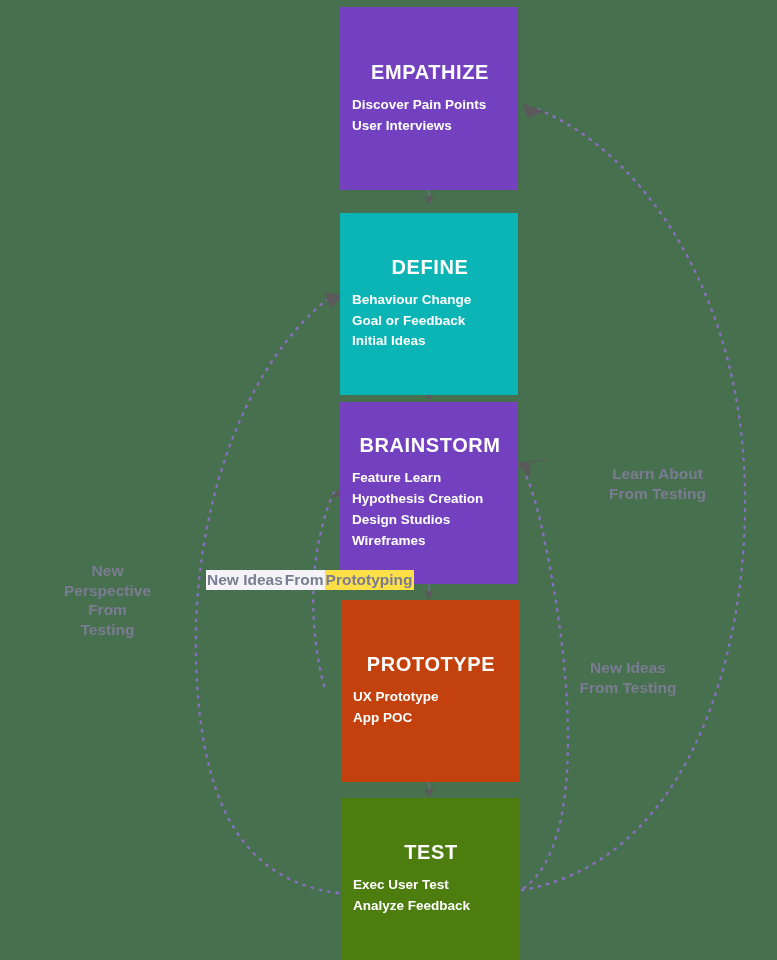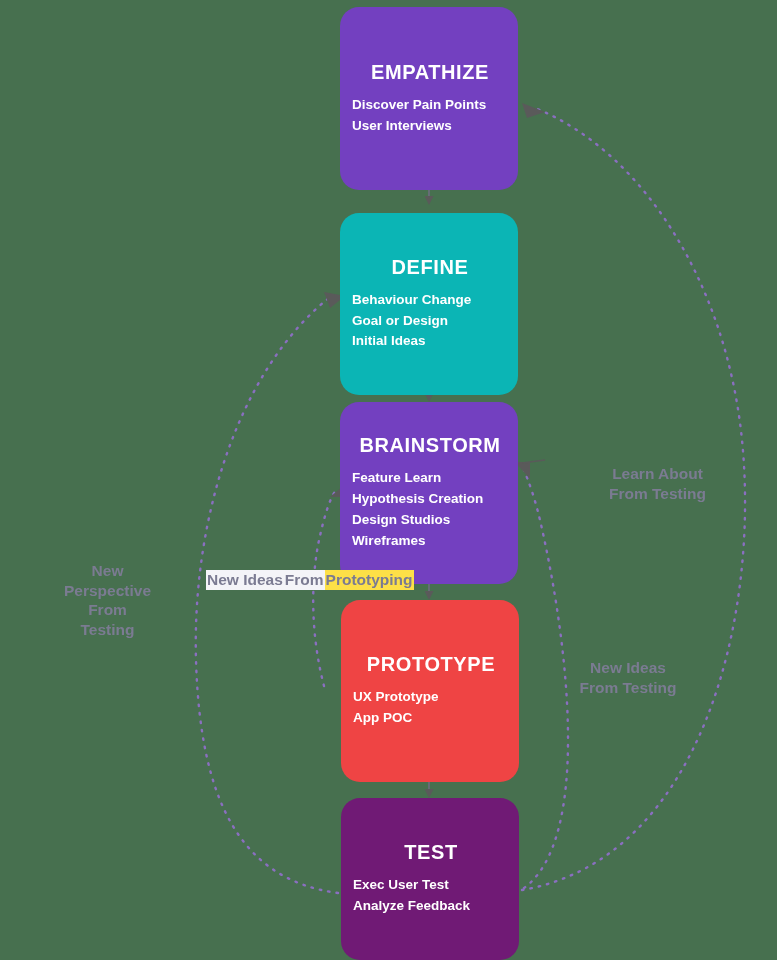--- a/index.html
+++ b/index.html
@@ -28,21 +28,20 @@
     pointer-events: none;
   }
   .stage-card {
     position: absolute;
     box-sizing: border-box;
     padding-left: 12px;
     padding-right: 10px;
     display: flex;
     flex-direction: column;
     justify-content: center;
-    border-radius: 19px;
   }
   .stage-title {
     text-align: center;
     color: #ffffff;
     font-weight: bold;
     font-size: 20px;
     letter-spacing: 0.6px;
     margin-bottom: 12px;
     line-height: 1.1;
   }
@@ -120,44 +119,44 @@
     <div class="stage-lines" id="lines-0">
         <div>Discover Pain Points</div>
         <div>User Interviews</div>
       </div>
   </div>
 
   <div class="stage-card" id="card-1" style="left: 340px; top: 205px; width: 178px; height: 182px; background: rgb(11, 181, 181); margin-top: 8px;">
     <div class="stage-title">DEFINE</div>
     <div class="stage-lines" id="lines-1">
         <div>Behaviour Change</div>
-        <div>Goal or Design</div>
+        <div>Goal or Feedback</div>
         <div>Initial Ideas</div>
       </div>
   </div>
 
   <div class="stage-card" id="card-2" style="left: 340px; top: 402px; width: 178px; height: 182px; background: rgb(115, 64, 192);">
     <div class="stage-title">BRAINSTORM</div>
     <div class="stage-lines" id="lines-2">
         <div>Feature Learn</div>
         <div>Hypothesis Creation</div>
         <div>Design Studios</div>
         <div>Wireframes</div>
       </div>
   </div>
 
-  <div class="stage-card" id="card-3" style="left: 341px; top: 600px; width: 178px; height: 182px; background: #ef4444;">
+  <div class="stage-card" id="card-3" style="left: 341px; top: 600px; width: 178px; height: 182px; background: #c2410c;">
     <div class="stage-title">PROTOTYPE</div>
     <div class="stage-lines" id="lines-3">
         <div>UX Prototype</div>
         <div>App POC</div>
       </div>
   </div>
 
-  <div class="stage-card" id="card-4" style="left: 341px; top: 798px; width: 178px; height: 162px; background: #701a75;">
+  <div class="stage-card" id="card-4" style="left: 341px; top: 798px; width: 178px; height: 162px; background: #4d7c0f;">
     <div class="stage-title">TEST</div>
     <div class="stage-lines" id="lines-4">
         <div>Exec User Test</div>
         <div>Analyze Feedback</div>
       </div>
   </div>
 
   <div class="side-label" id="label-0" style="left: 580px; top: 464px; width: 155px; color: rgb(123, 123, 146);">
       <div>Learn About</div>
       <div>From Testing</div>

